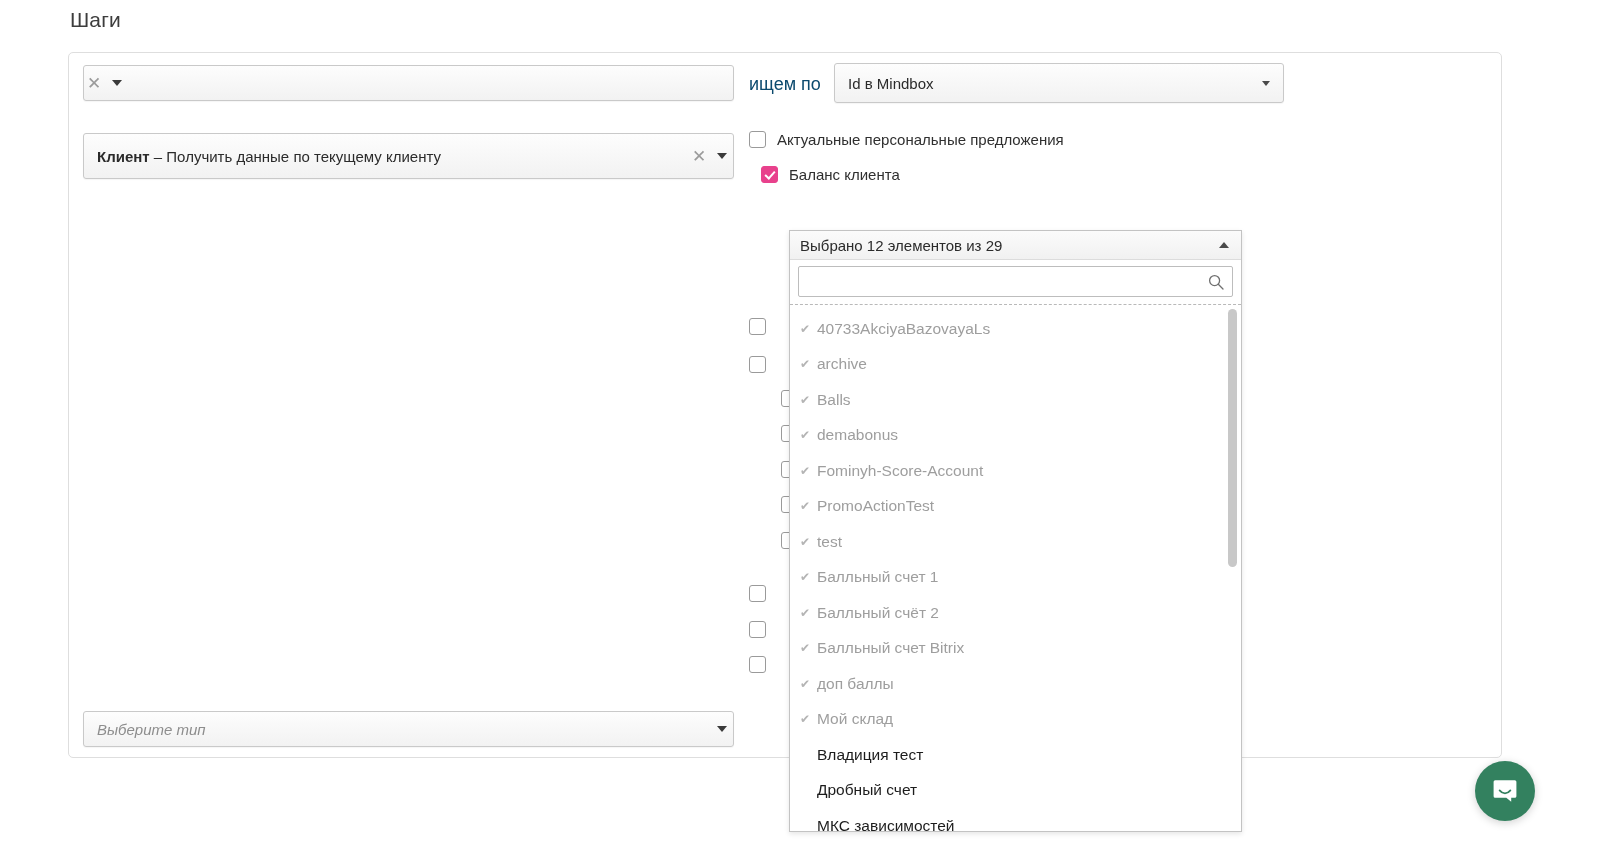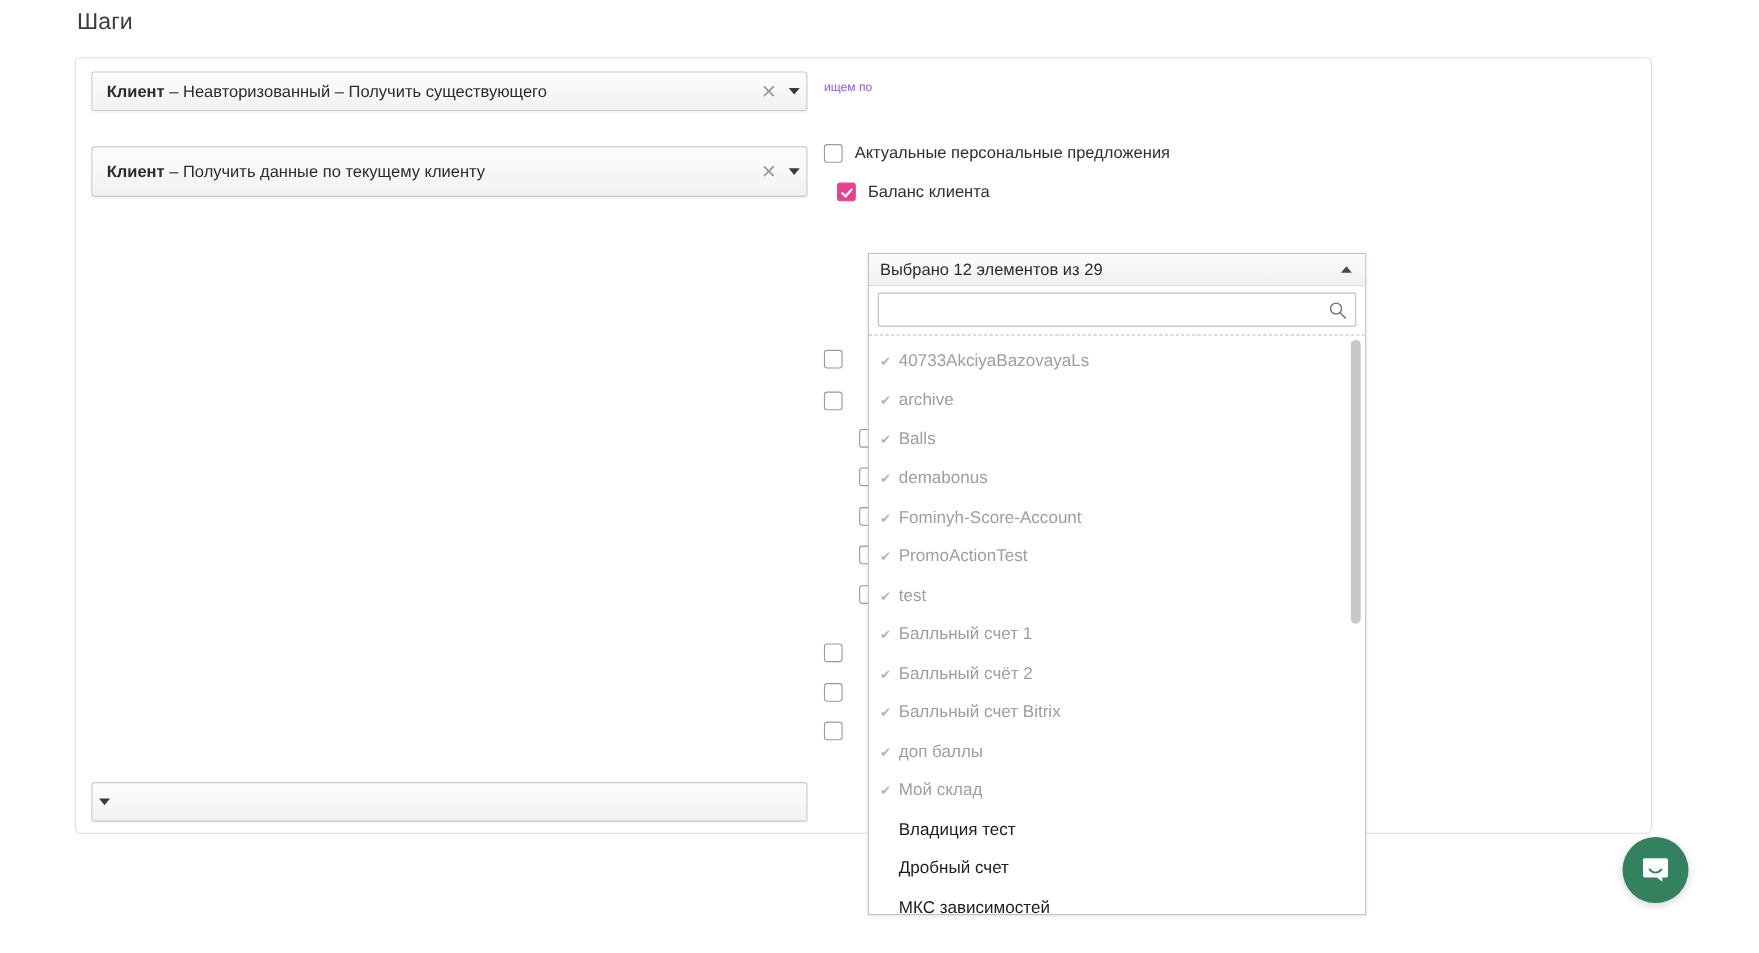--- a/index.html
+++ b/index.html
@@ -97,22 +97,22 @@
   .type-select .sel-text {
     font-style: italic;
     color: #8d8d8d;
   }
 
   
   .search-by-label {
     position: absolute;
     left: 680px;
     top: 21px;
-    font-size: 11px;
-    color: #8b5cf6;
+    font-size: 18px;
+    color: #0c4a6e;
     white-space: nowrap;
   }
   .search-by-select { left: 765px; top: 10px; width: 450px; height: 40px; }
   .search-by-select .caret { width: 34px; }
   .search-by-select .caret i {
     border-left-width: 4px;
     border-right-width: 4px;
     border-top-width: 5px;
     border-top-color: #4a4a4a;
   }
@@ -318,36 +318,41 @@
   .intercom-launcher svg { display: block; }
 </style>
 </head>
 <body>
 
 <div class="page-heading">Шаги</div>
 
 <div class="steps-card">
 
   <div class="sel step-select-1">
-    <span class="sel-text"><b>Клиент</b><span> – Неавторизованный – Получить существующего</span></span>
     <span class="clear-x">✕</span>
     <span class="caret">
         <i></i>
       </span>
   </div>
 
   <div class="sel step-select-2">
     <span class="sel-text"><b>Клиент</b><span> – Получить данные по текущему клиенту</span></span>
     <span class="clear-x">✕</span>
     <span class="caret">
         <i></i>
       </span>
   </div>
 
   <div class="search-by-label">ищем по</div>
+  <div class="sel search-by-select">
+    <span class="sel-text">Id в Mindbox</span>
+    <span class="caret">
+        <i></i>
+      </span>
+  </div>
 
   <div class="cb-row" style="left:680px; top:78px;justify-content:flex-end;">
     <span class="cbox"></span>
     <span>Актуальные персональные предложения</span>
   </div>
 
   <div class="cb-row" style="left:680px; top:113px;margin-left:12px;">
     <span class="cbox checked"></span>
     <span>Баланс клиента</span>
   </div>
@@ -386,20 +391,21 @@
     <span class="cbox"></span>
   </div>
   <div class="cb-row cb-ghost" style="left:680px; top:568px;">
     <span class="cbox"></span>
   </div>
   <div class="cb-row cb-ghost" style="left:680px; top:603px;">
     <span class="cbox"></span>
   </div>
 
   <div class="sel type-select">
+    <span class="sel-text">Выберите тип</span>
     <span class="caret">
         <i></i>
       </span>
   </div>
 
 </div>
 
 <div class="ms-panel">
 
   <div class="ms-head">

